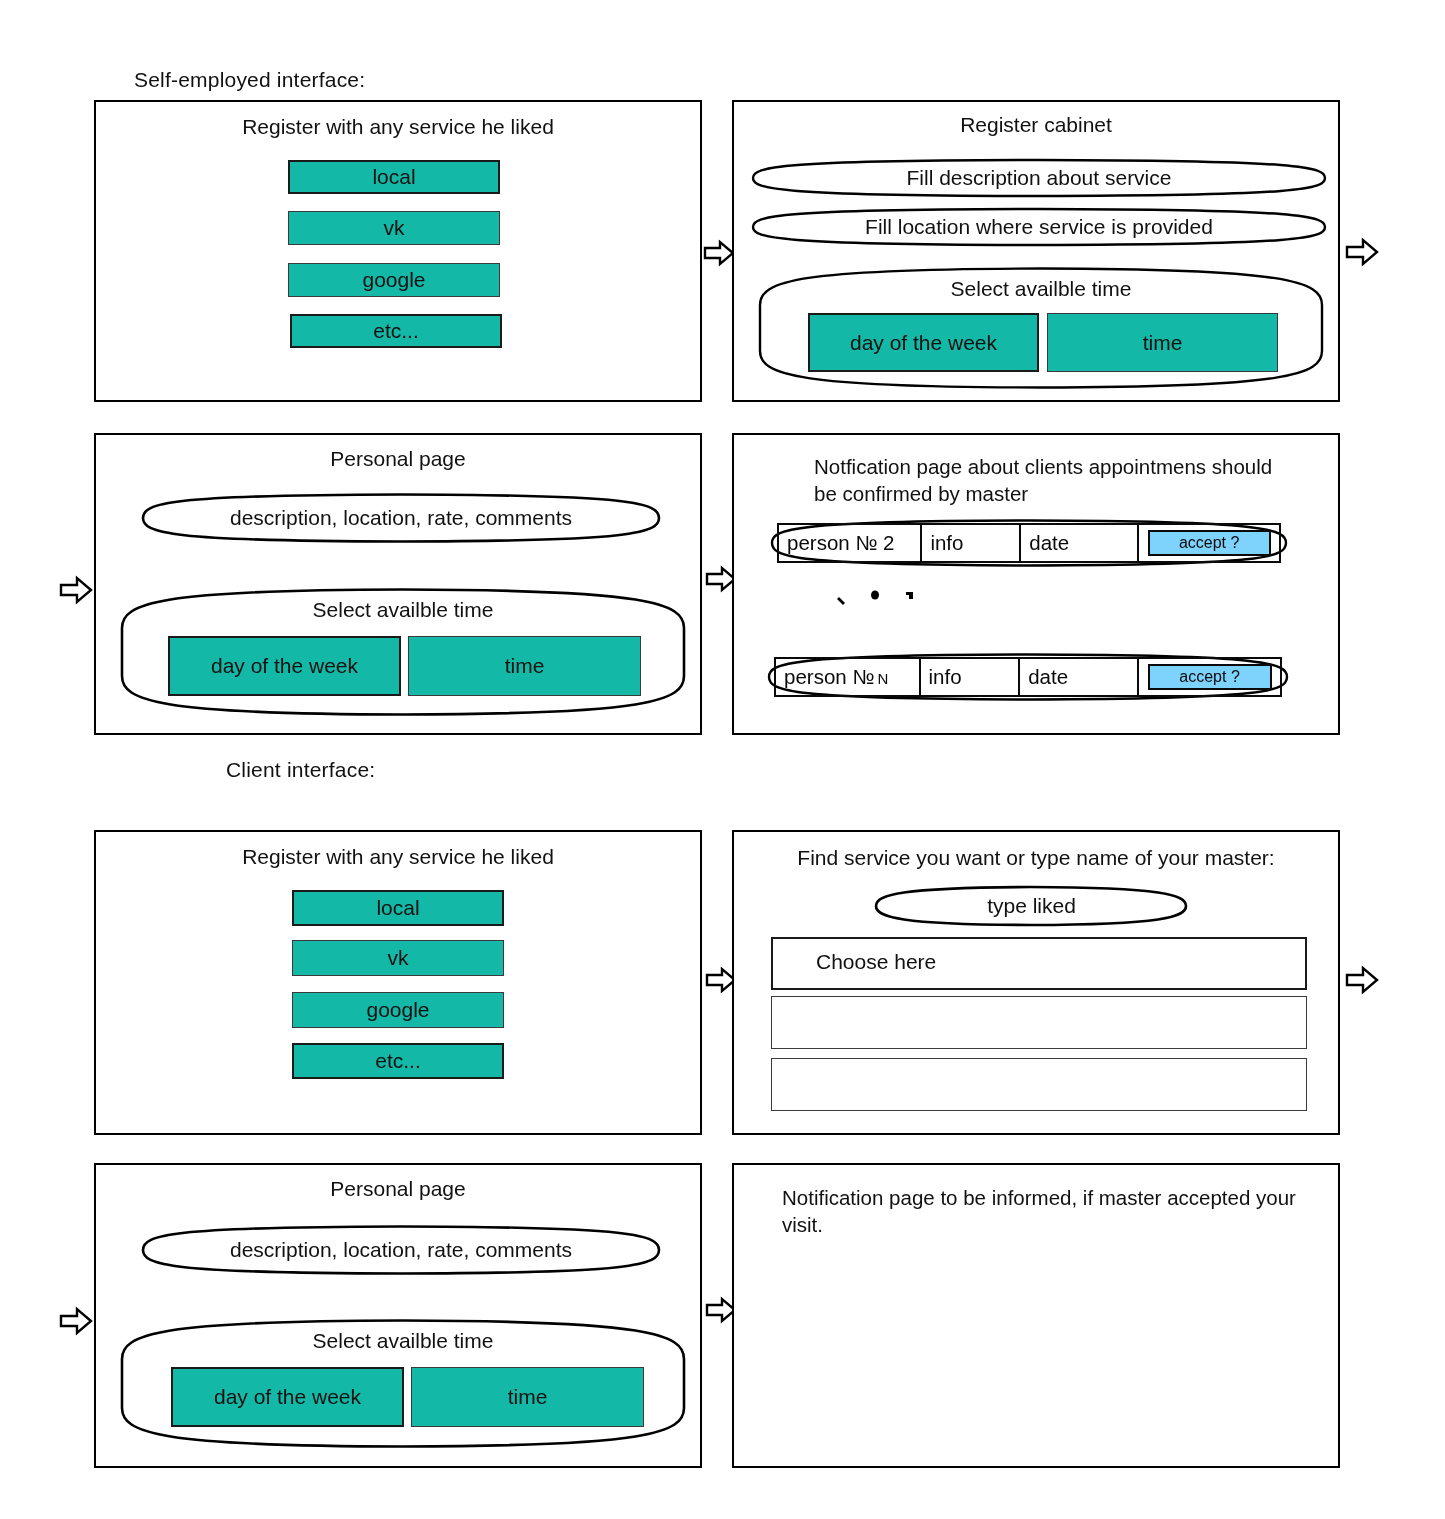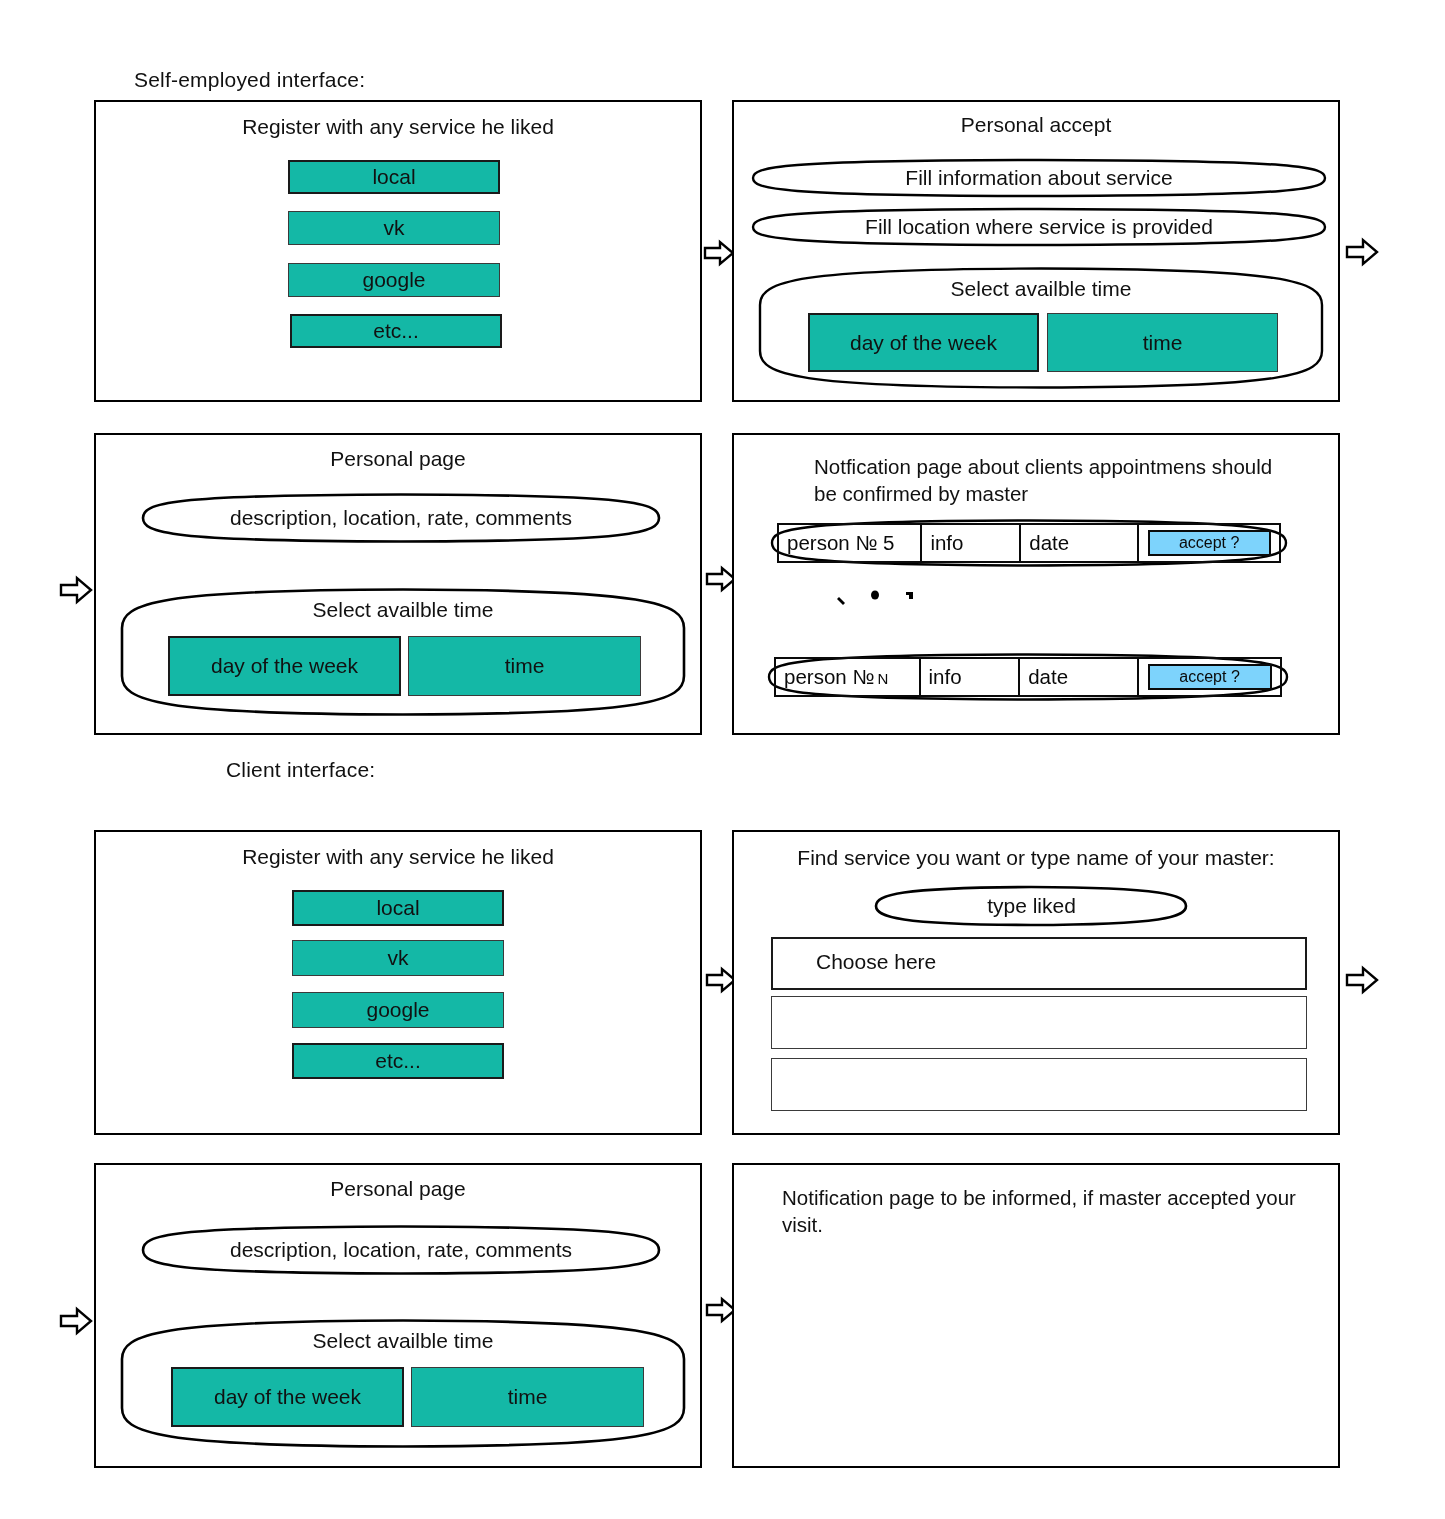--- a/index.html
+++ b/index.html
@@ -200,27 +200,27 @@
     <div class="rect-btn" style="left:194px; top:212px; width:212px; height:34px;">etc...</div>
   </div>
 
   <div class="arrow" style="left:704px; top:240px;">
     <svg width="30" height="26" viewBox="0 0 30 26">
       <path d="M1 8 L16 8 L16 2 L29 13 L16 24 L16 18 L1 18 Z" fill="#ffffff" stroke="#000000" stroke-width="2.4" stroke-linejoin="miter"></path>
     </svg>
   </div>
 
   <div class="panel" style="left:732px; top:100px; width:608px; height:302px;">
-    <div class="panel-title" style="top:11px;">Personal accept</div>
+    <div class="panel-title" style="top:11px;">Register cabinet</div>
 
     <div class="capsule" style="left:16px; top:55px; width:578px; height:42px;">
       <svg viewBox="0 0 578 42" preserveAspectRatio="none">
         <path d="M3,21 C3,10 26,3.5 289,3 C552,3.5 575,10 575,21 C575,32 552,38.5 289,39 C26,38.5 3,32 3,21 Z" fill="#ffffff" stroke="#000000" stroke-width="2.4"></path>
       </svg>
-      <div class="capsule-label" style="top:9px;">Fill information about service</div>
+      <div class="capsule-label" style="top:9px;">Fill description about service</div>
     </div>
 
     <div class="capsule" style="left:16px; top:104px; width:578px; height:42px;">
       <svg viewBox="0 0 578 42" preserveAspectRatio="none">
         <path d="M3,21 C3,10 26,3.5 289,3 C552,3.5 575,10 575,21 C575,32 552,38.5 289,39 C26,38.5 3,32 3,21 Z" fill="#ffffff" stroke="#000000" stroke-width="2.4"></path>
       </svg>
       <div class="capsule-label" style="top:9px;">Fill location where service is provided</div>
     </div>
 
     <div class="group-capsule" style="left:22px; top:163px; width:570px; height:126px;">
@@ -273,21 +273,21 @@
 
   <div class="panel" style="left:732px; top:433px; width:608px; height:302px;">
     <div class="panel-title-left" style="left:80px; top:18px; width:470px;">Notfication page about clients appointmens should be confirmed by master</div>
 
     <div class="notif-row" style="left:36px; top:81px; width:518px; height:54px;">
       <svg class="capsule-outline" viewBox="0 0 518 54" preserveAspectRatio="none">
         <path d="M2,27 C2,13 22,5 259,4.5 C496,5 516,13 516,27 C516,41 496,49 259,49.5 C22,49 2,41 2,27 Z" fill="#ffffff" stroke="#000000" stroke-width="2.4"></path>
       </svg>
       <div class="notif-cells">
         <div class="notif-cell" style="width:44%;">
-          <span>person № 5</span>
+          <span>person № 2</span>
         </div>
         <div class="notif-cell" style="width:30%;">info</div>
         <div class="notif-cell" style="width:36%;">date</div>
         <div class="notif-cell" style="width:44%;">
           <div class="accept-box">accept ?</div>
         </div>
       </div>
     </div>
 
     <div class="dots" style="left:100px; top:148px;">

